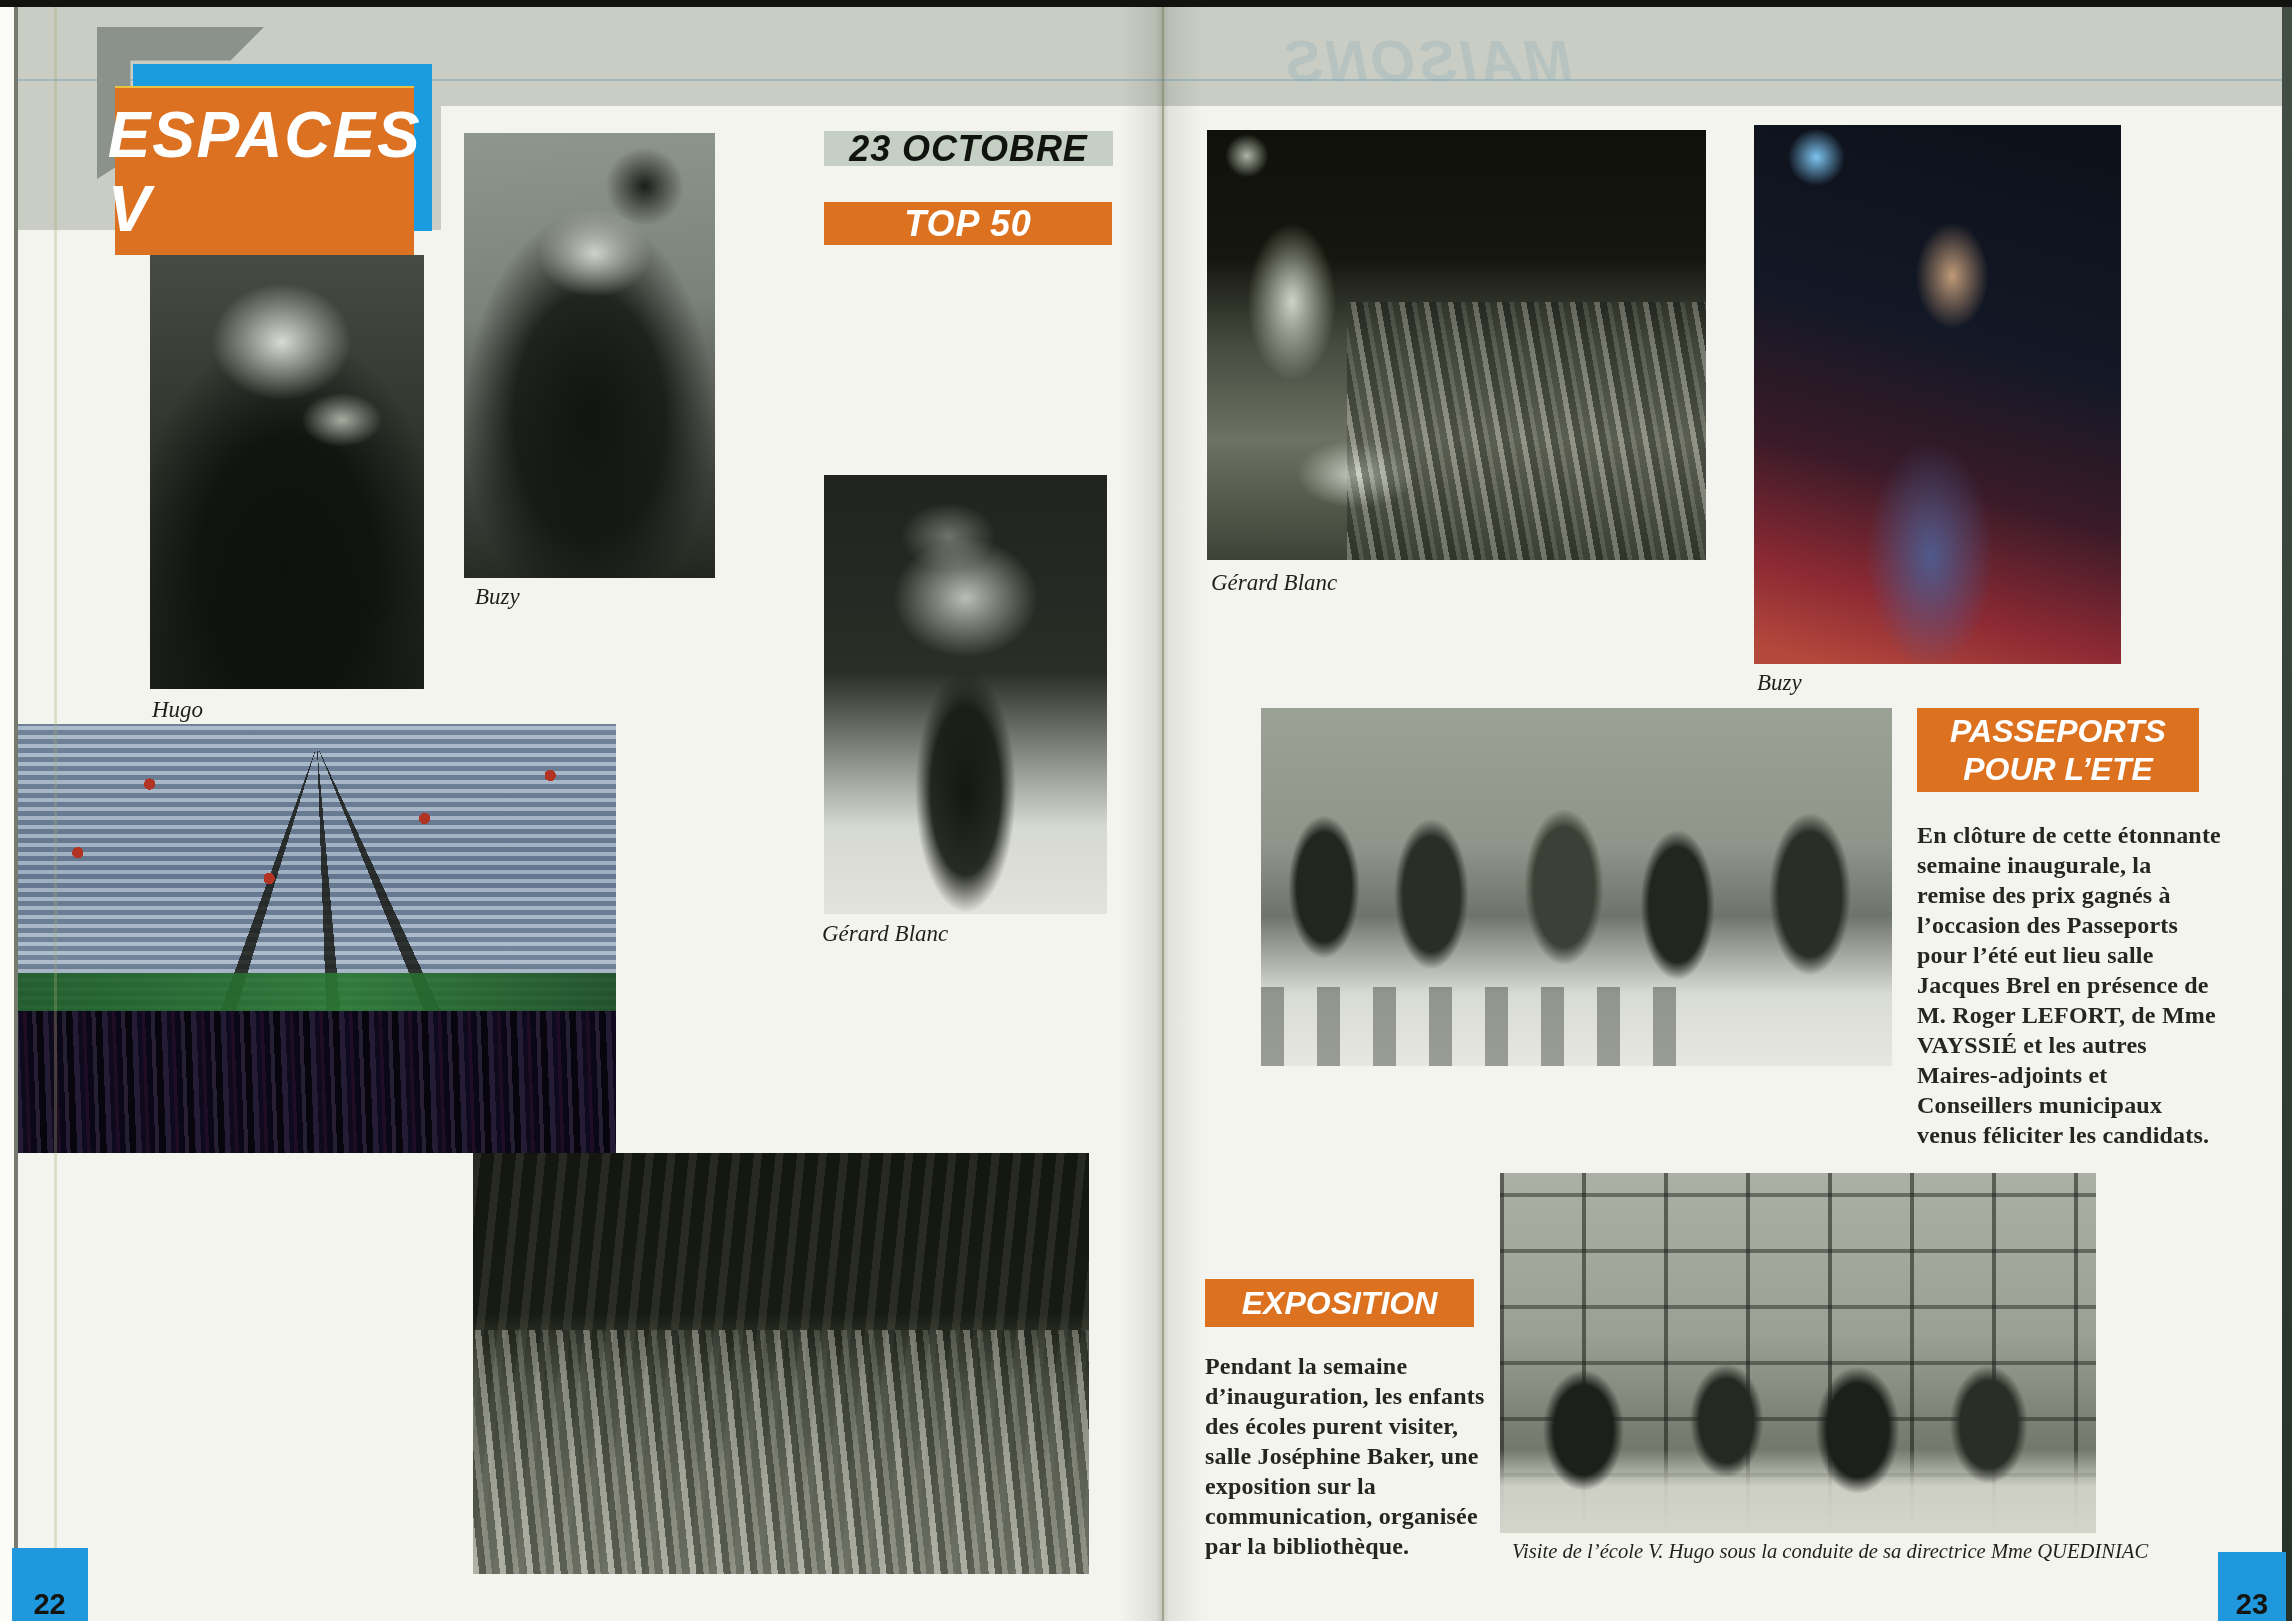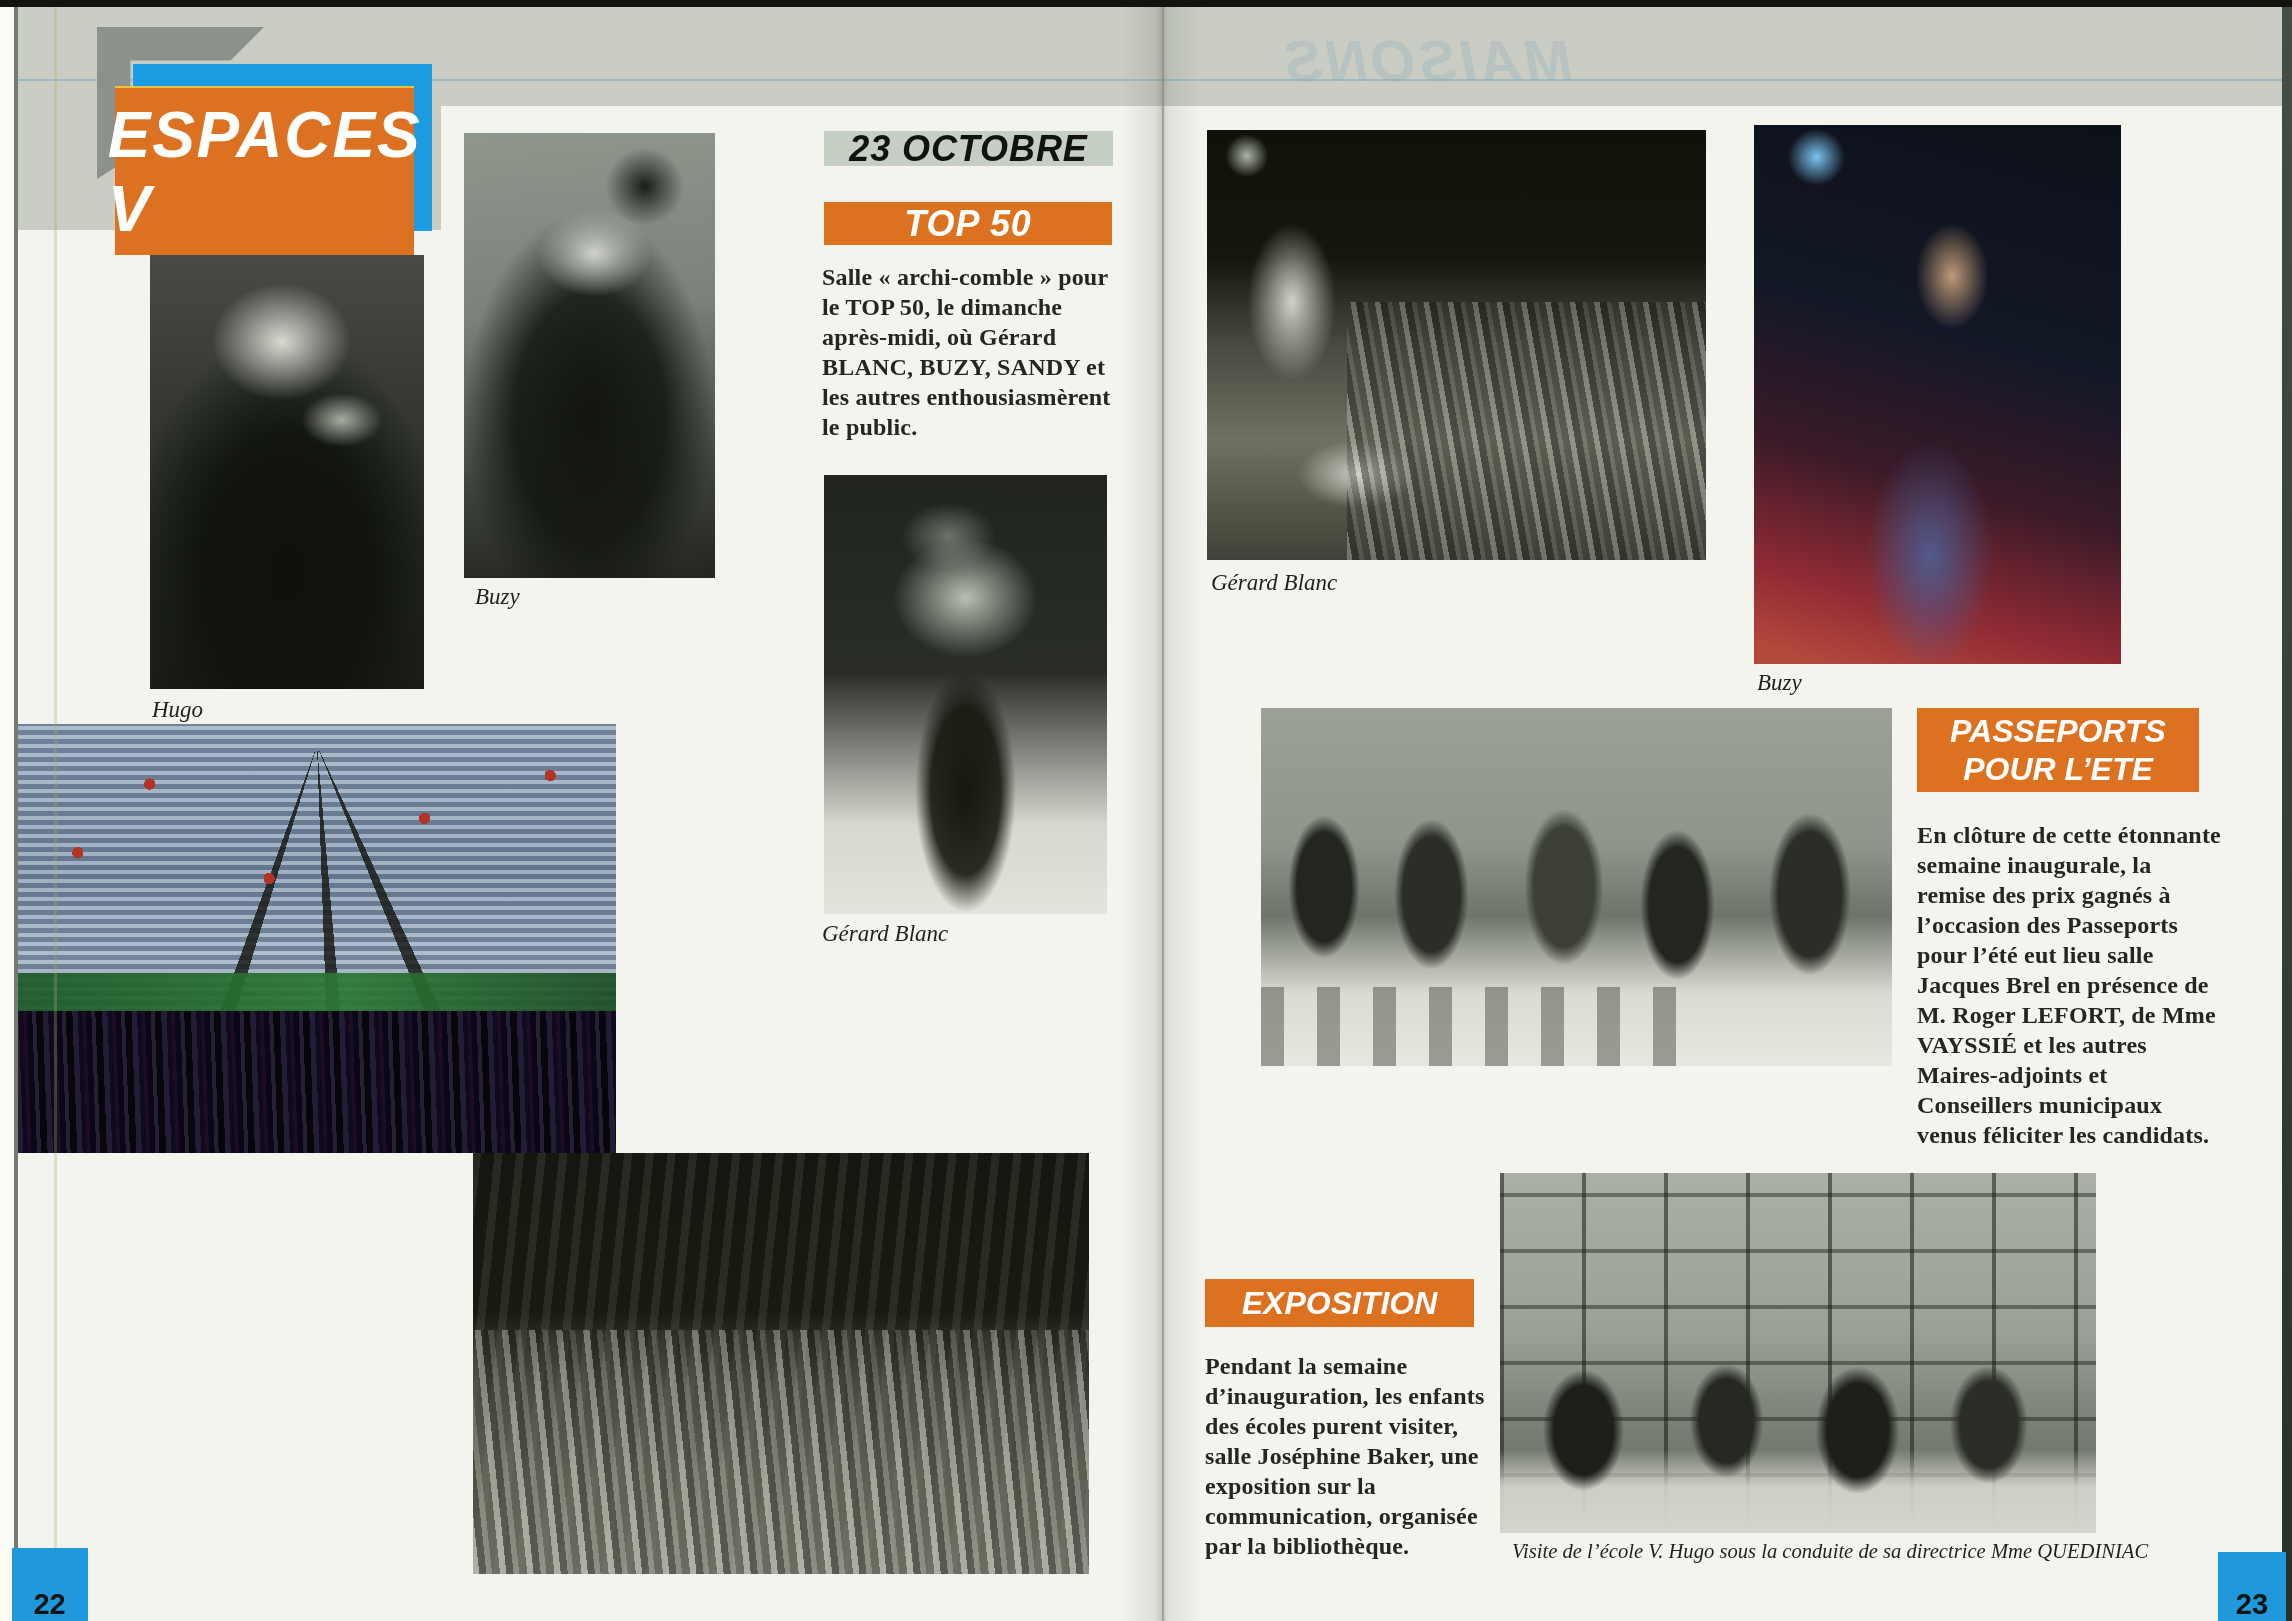--- a/index.html
+++ b/index.html
@@ -147,21 +147,20 @@
   <div class="abs photo ph-gerard-left"></div>
   <div class="abs photo ph-hall"></div>
   <div class="abs photo ph-audience"></div>
 
   <div class="abs caption" style="left:475px;top:584px;">Buzy</div>
   <div class="abs caption" style="left:152px;top:697px;">Hugo</div>
   <div class="abs caption" style="left:822px;top:921px;">Gérard Blanc</div>
 
   <div class="abs banner banner-date">23 OCTOBRE</div>
   <div class="abs banner banner-top50">TOP 50</div>
-  <div class="abs copy copy-top50">Salle « archi-comble » pour le TOP 50, le dimanche après-midi, où Gérard BLANC, BUZY, SANDY et les autres enthousiasmèrent le public.</div>
 
   <div class="abs photo ph-gerard-stage"></div>
   <div class="abs photo ph-buzy-right"></div>
   <div class="abs photo ph-remise"></div>
   <div class="abs photo ph-expo"></div>
 
   <div class="abs caption" style="left:1211px;top:570px;">Gérard Blanc</div>
   <div class="abs caption" style="left:1757px;top:670px;">Buzy</div>
   <div class="abs caption caption-expo" style="left:1512px;top:1540px;">Visite de l’école V. Hugo sous la conduite de sa directrice Mme QUEDINIAC</div>
 

